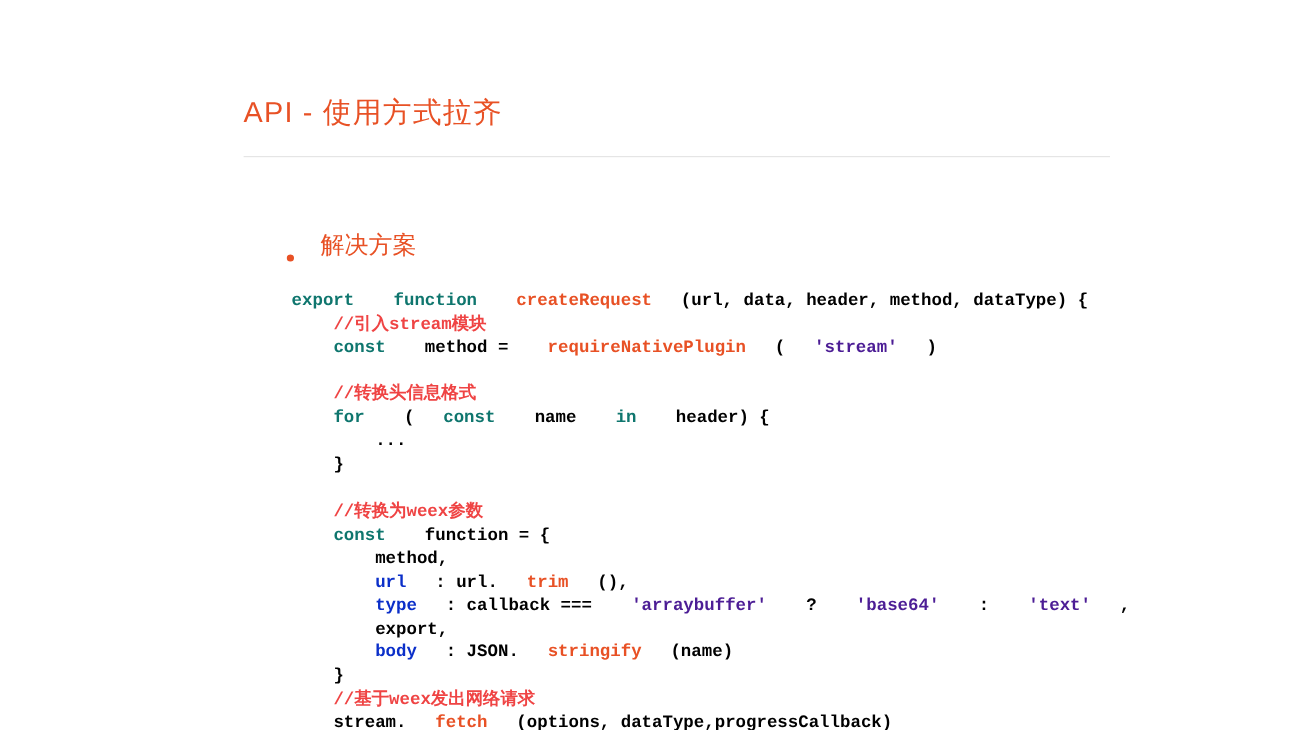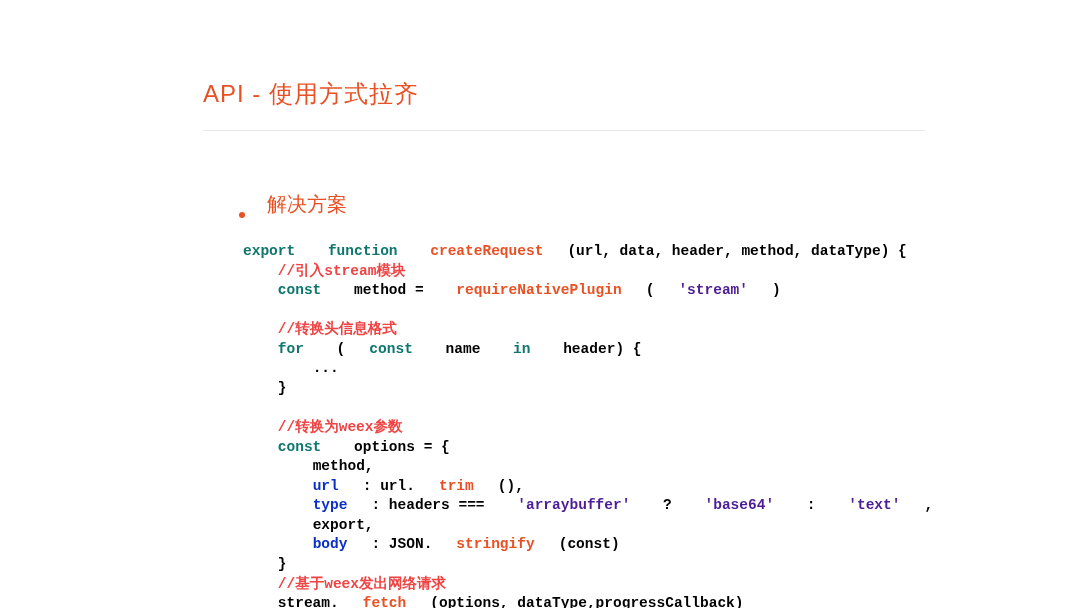--- a/index.html
+++ b/index.html
@@ -80,25 +80,25 @@
 <pre class="code"><span class="kw">export</span> <span class="kw">function</span> <span class="fn">createRequest</span><span>(url, data, header, method, dataType) {</span>
     <span class="cmt">//引入stream模块</span>
     <span class="kw">const</span><span> method = </span><span class="fn">requireNativePlugin</span><span>(</span><span class="str">'stream'</span><span>)</span>
 
     <span class="cmt">//转换头信息格式</span>
     <span class="kw">for</span><span> (</span><span class="kw">const</span><span> name </span><span class="kw">in</span><span> header) {</span>
         <span>...</span>
     <span>}</span>
 
     <span class="cmt">//转换为weex参数</span>
-    <span class="kw">const</span><span> options = {</span>
+    <span class="kw">const</span><span> function = {</span>
         <span>method,</span>
         <span class="prop">url</span><span>: url.</span><span class="fn">trim</span><span>(),</span>
-        <span class="prop">type</span><span>: headers === </span><span class="str">'arraybuffer'</span><span> ? </span><span class="str">'base64'</span><span> : </span><span class="str">'text'</span><span>,</span>
+        <span class="prop">type</span><span>: callback === </span><span class="str">'arraybuffer'</span><span> ? </span><span class="str">'base64'</span><span> : </span><span class="str">'text'</span><span>,</span>
         <span>export,</span>
-        <span class="prop">body</span><span>: JSON.</span><span class="fn">stringify</span><span>(const)</span>
+        <span class="prop">body</span><span>: JSON.</span><span class="fn">stringify</span><span>(name)</span>
     <span>}</span>
     <span class="cmt">//基于weex发出网络请求</span>
     <span>stream.</span><span class="fn">fetch</span><span>(options, dataType,progressCallback)</span>
 
 </pre>
   </div>
 </div>
 
 </body></html>

